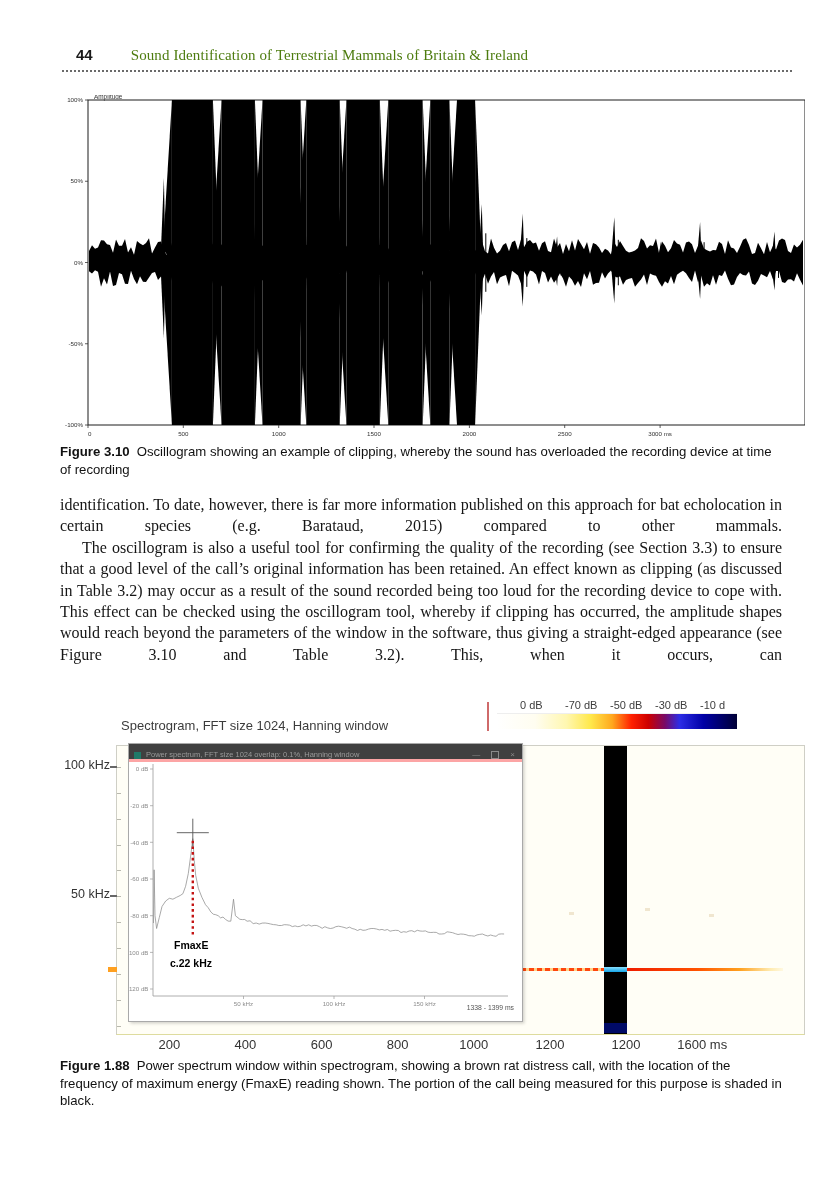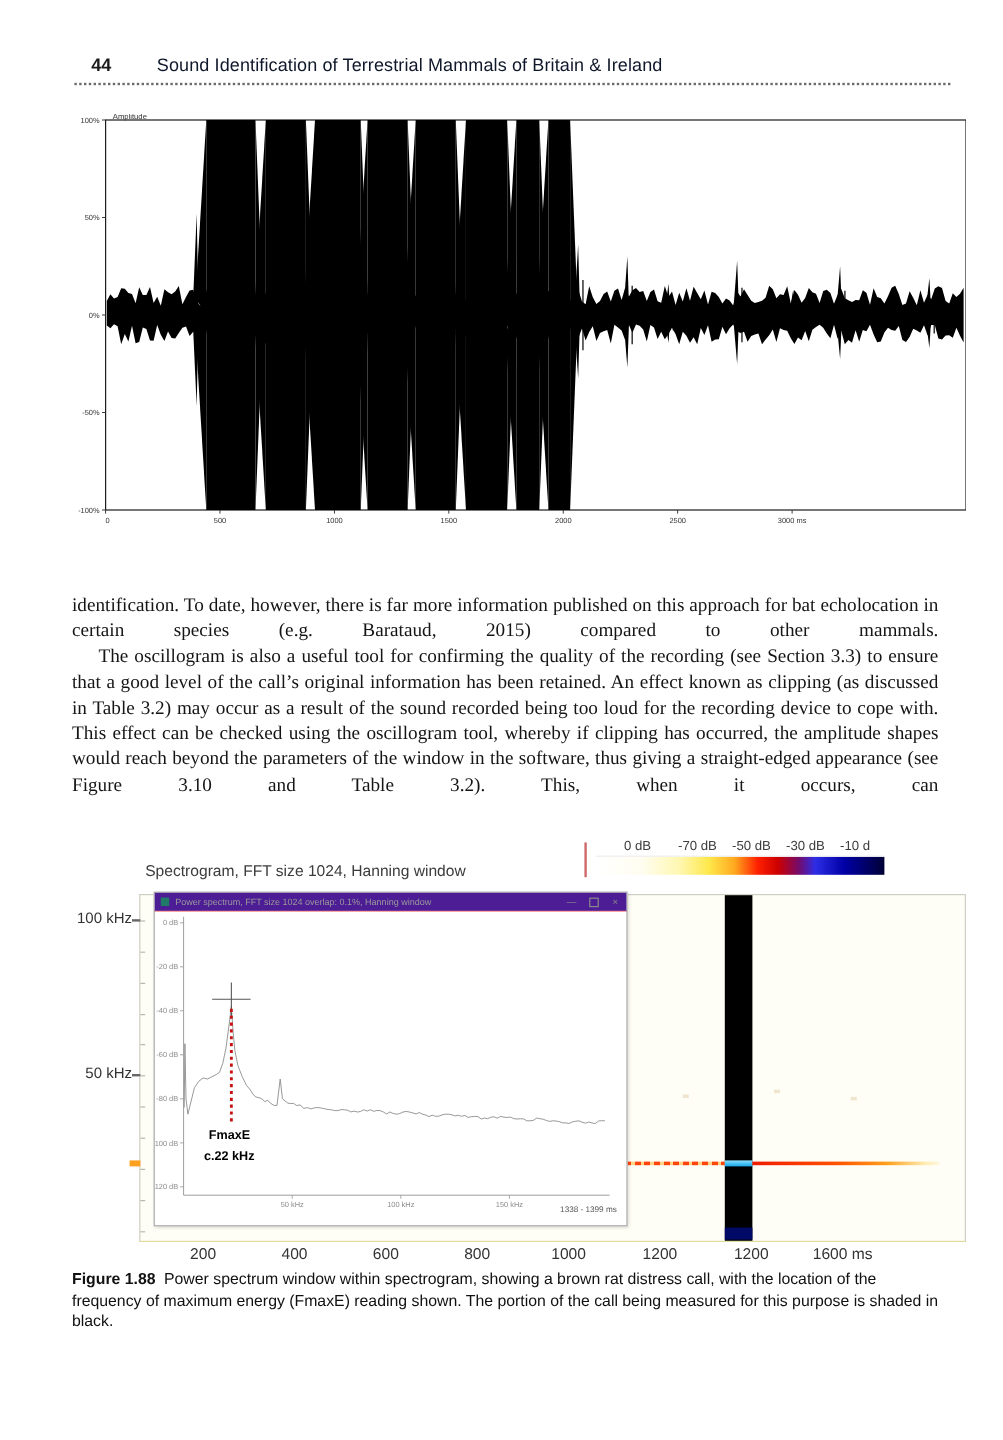--- a/index.html
+++ b/index.html
@@ -2,21 +2,21 @@
 <html><head>
 <meta charset="utf-8">
 <style>
   html,body{margin:0;padding:0;background:#e8e8e8;}
   .page{position:relative;width:836px;height:1200px;background:#ffffff;overflow:hidden;
         font-family:"Liberation Sans",sans-serif;color:#1a1a1a;}
   
   .hdr{position:absolute;left:62px;top:46px;width:730px;}
   .hdr-row{display:flex;align-items:baseline;}
   .pagenum{font-weight:bold;font-size:15px;margin-left:14px;}
-  .htitle{font-size:15px;margin-left:38px;letter-spacing:.1px;color:#0f172a;}
+  .htitle{font-size:15px;margin-left:38px;letter-spacing:.1px;color:#4d7c0f;font-family:Liberation Serif, serif;}
   .dotted{margin-top:6px;border-top:2px dotted #6a6a6a;height:0;}
   
   .fig310-svg{position:absolute;left:60px;top:95px;}
   svg{font-family:"Liberation Sans",sans-serif;}
   
   .caption{position:absolute;left:60px;width:726px;font-size:13.2px;line-height:17.6px;color:#111;margin:0;}
   .caption b{margin-right:7px;}
   .cap310{top:443px;}
   .cap311{top:1057px;}
   
@@ -35,22 +35,22 @@
              background:#fffef6;border:1px solid #cfcfc6;border-bottom-color:#dedc9e;overflow:visible;}
   .spec-plot>div{position:absolute;}
   .spec-tick-minor{left:0;width:4px;height:1px;background:#b8b8ae;}
   .spec-tick-major{left:-7px;width:7px;height:2px;background:#666;}
   .spec-ylab{position:absolute;left:48px;width:62px;text-align:right;font-size:12.5px;color:#333;}
   .spec-xlab{position:absolute;top:342px;width:70px;text-align:center;font-size:13px;color:#333;}
   
   .ps-window{position:absolute;left:128px;top:48px;width:393px;height:277px;background:#fff;
              border:1px solid #a9a9a9;box-shadow:1.5px 1.5px 3px rgba(0,0,0,.18);}
   .ps-svg{position:absolute;left:0;top:0;}
-  .ps-titlebar{position:absolute;left:0;top:0;width:100%;height:15px;background:#4c1d95;
-               border-bottom:1px solid #fca5a5;display:flex;align-items:center;}
+  .ps-titlebar{position:absolute;left:0;top:0;width:100%;height:15px;background:#404040;
+               border-bottom:3px solid #fca5a5;display:flex;align-items:flex-end;}
   .ps-icon{width:7px;height:7px;background:#1f7a68;margin-left:5px;flex:0 0 auto;}
   .ps-title{font-size:7.5px;color:#9a9a9a;margin-left:5px;white-space:nowrap;overflow:hidden;flex:1;}
   .ps-controls{display:flex;align-items:center;gap:11px;margin-right:7px;color:#8a8a8a;}
   .wc{font-size:8px;line-height:8px;}
   .wc-max{width:6px;height:6px;border:1px solid #8a8a8a;}
 </style>
 </head>
 <body>
 
 <div class="page">
@@ -144,20 +144,21 @@
       <line x1="314.0" y1="330" x2="314.0" y2="333" stroke="#333" stroke-width="0.8"></line>
       <text x="314.0" y="341" font-size="6.2" fill="#333" text-anchor="middle">1500</text>
       <line x1="409.4" y1="330" x2="409.4" y2="333" stroke="#333" stroke-width="0.8"></line>
       <text x="409.4" y="341" font-size="6.2" fill="#333" text-anchor="middle">2000</text>
       <line x1="504.7" y1="330" x2="504.7" y2="333" stroke="#333" stroke-width="0.8"></line>
       <text x="504.7" y="341" font-size="6.2" fill="#333" text-anchor="middle">2500</text>
       <line x1="600.1" y1="330" x2="600.1" y2="333" stroke="#333" stroke-width="0.8"></line>
       <text x="600.1" y="341" font-size="6.2" fill="#333" text-anchor="middle">3000 ms</text>
     </svg>
 
+  <p class="caption cap310"><b>Figure 3.10</b><span>Oscillogram showing an example of clipping, whereby the sound has overloaded the recording device at time of recording</span></p>
 
   <div class="bodytext">
     <p>identification. To date, however, there is far more information published on this approach for bat echolocation in certain species (e.g. Barataud, 2015) compared to other mammals.</p>
     <p class="indent">The oscillogram is also a useful tool for confirming the quality of the recording (see Section 3.3) to ensure that a good level of the call’s original information has been retained. An effect known as clipping (as discussed in Table 3.2) may occur as a result of the sound recorded being too loud for the recording device to cope with. This effect can be checked using the oscillogram tool, whereby if clipping has occurred, the amplitude shapes would reach beyond the parameters of the window in the software, thus giving a straight-edged appearance (see Figure 3.10 and Table 3.2). This, when it occurs, can</p>
   </div>
 
   <div class="fig311" id="fig311">
     <div class="cb-redline"></div>
     <div id="cbLabels">
         <div class="cb-lab" style="left: 520px;">0 dB</div>

